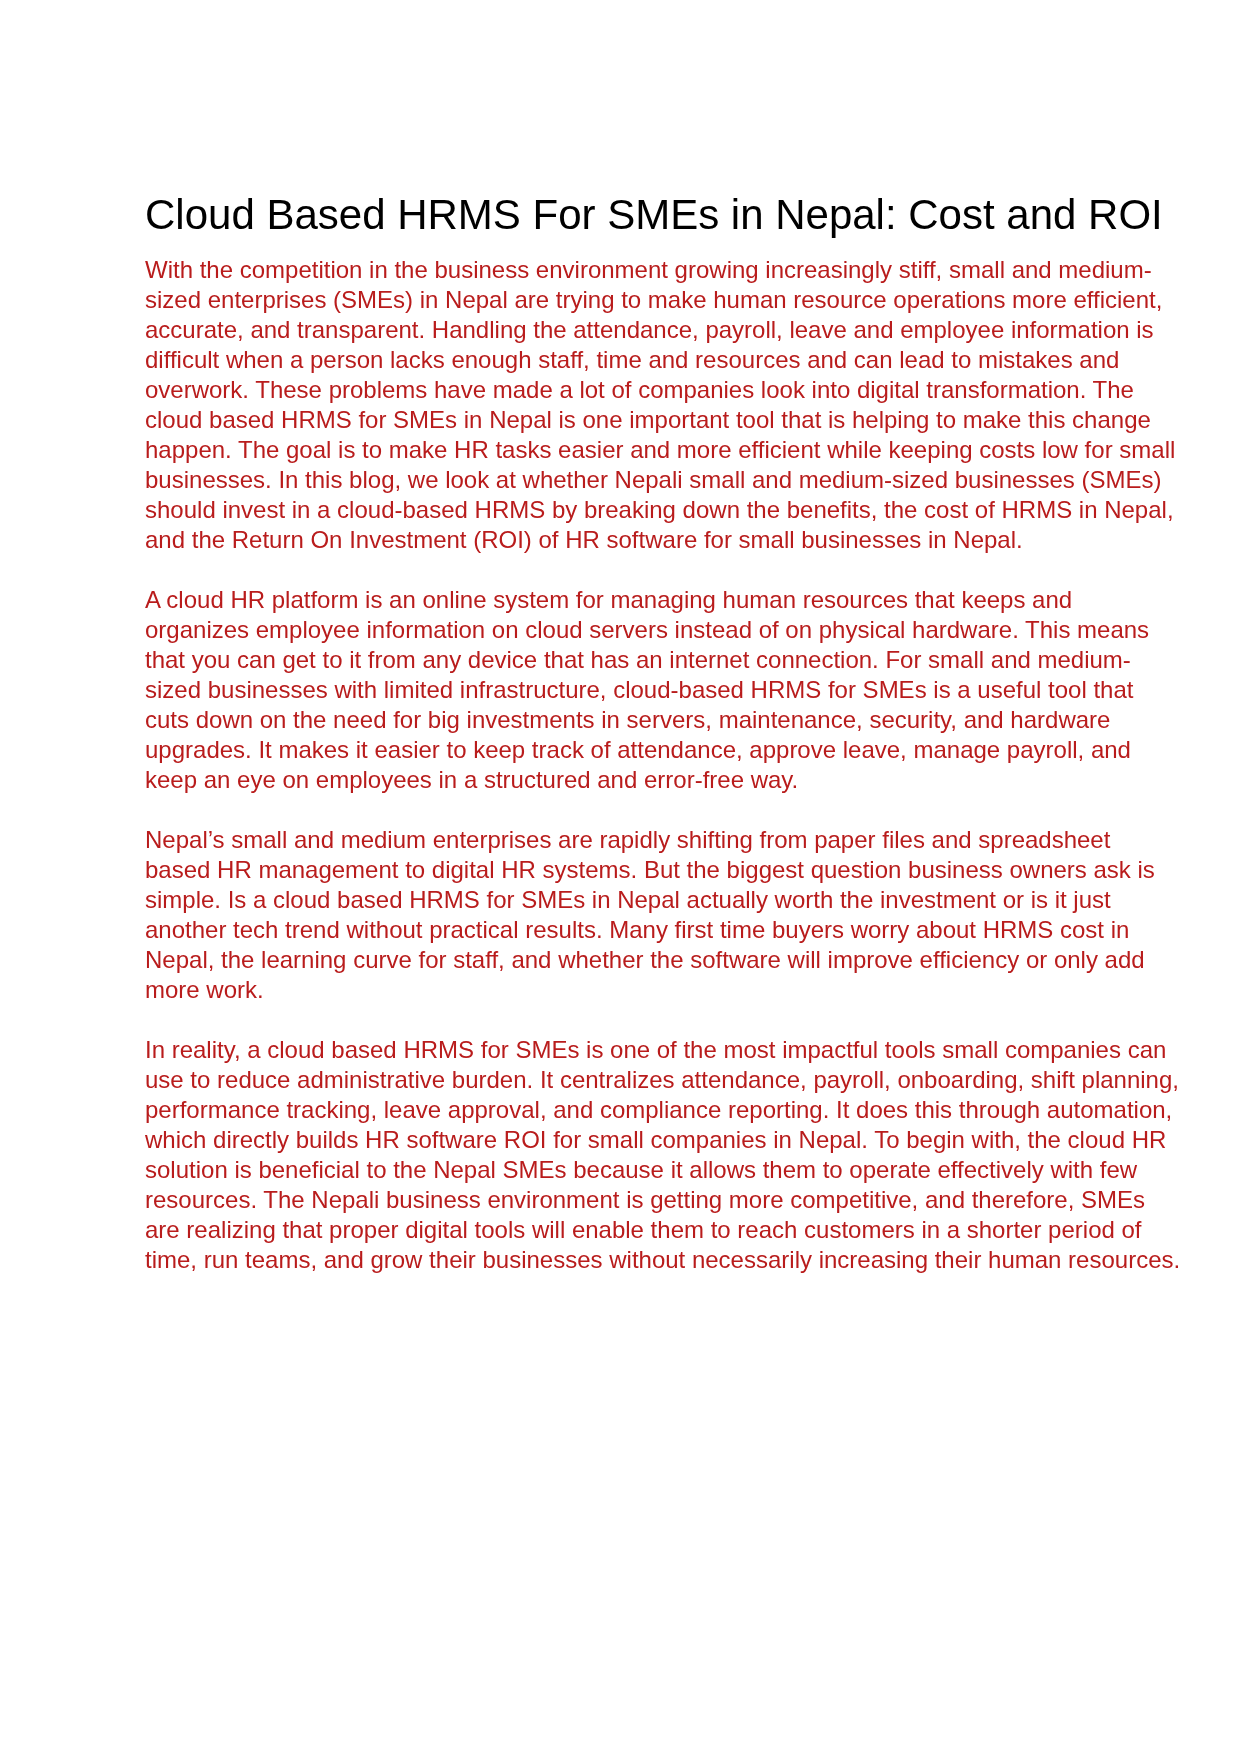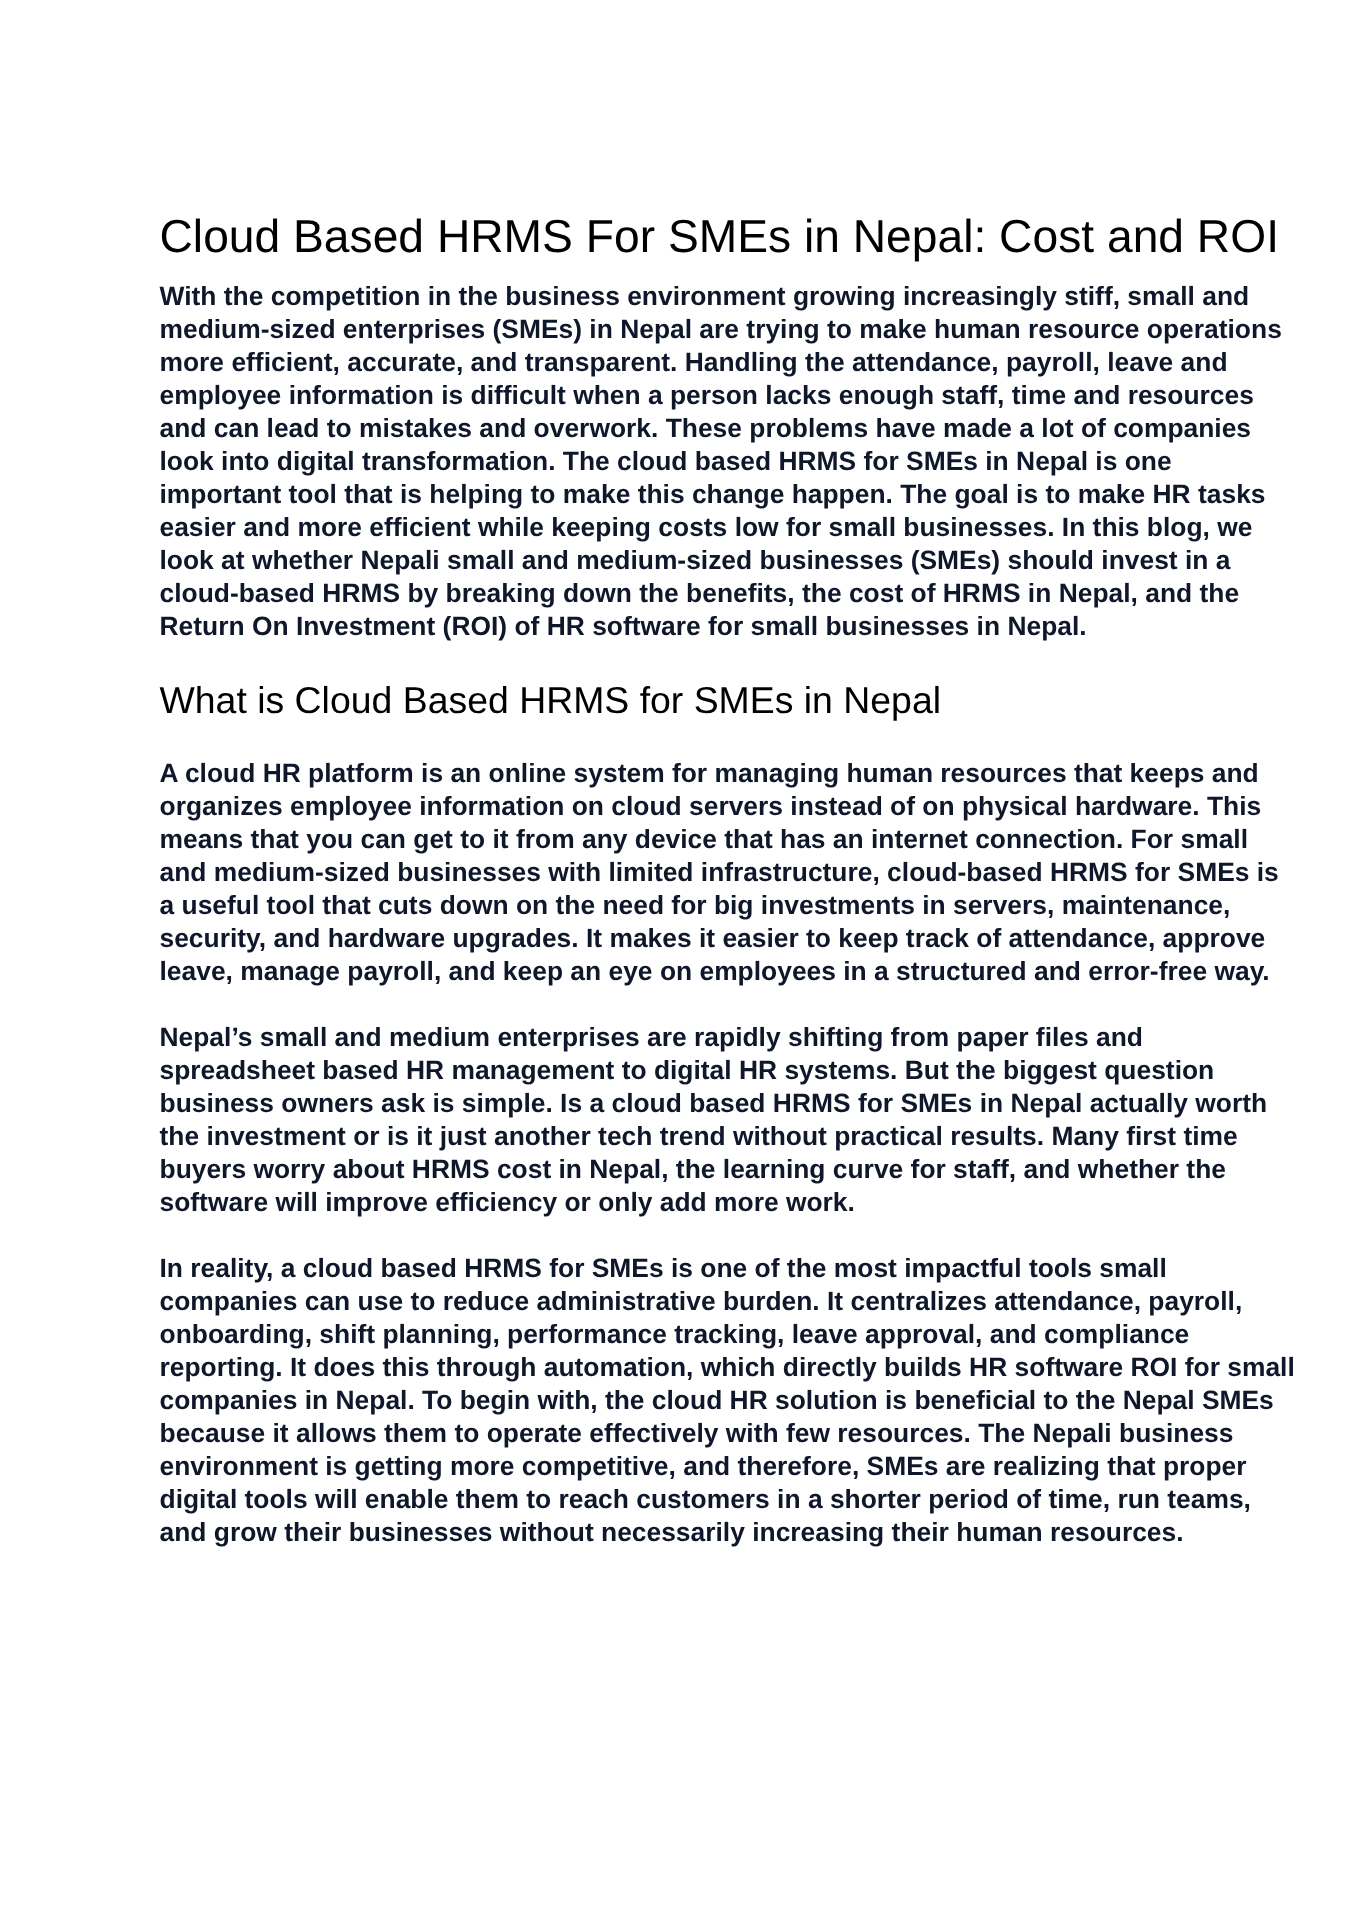--- a/index.html
+++ b/index.html
@@ -25,36 +25,35 @@
   }
   h2.doc-heading {
     font-size: 34px;
     font-weight: 400;
     line-height: 44px;
     color: #000000;
     margin: 7px 0 30px 0;
   }
   p.doc-paragraph {
     font-size: 24px;
-    font-weight: 700;
+    font-weight: 400;
     line-height: 30px;
-    color: #0f172a;
+    color: #b91c1c;
     margin: 4px 0 30px 0;
   }
 </style>
 </head>
 <body>
 
 <div class="page">
 
   <h1 class="doc-title">Cloud Based HRMS For SMEs in Nepal: Cost and ROI</h1>
 
   <p class="doc-paragraph">With the competition in the business environment growing increasingly stiff, small and medium-sized enterprises (SMEs) in Nepal are trying to make human resource operations more efficient, accurate, and transparent. Handling the attendance, payroll, leave and employee information is difficult when a person lacks enough staff, time and resources and can lead to mistakes and overwork. These problems have made a lot of companies look into digital transformation. The cloud based HRMS for SMEs in Nepal is one important tool that is helping to make this change happen. The goal is to make HR tasks easier and more efficient while keeping costs low for small businesses. In this blog, we look at whether Nepali small and medium-sized businesses (SMEs) should invest in a cloud-based HRMS by breaking down the benefits, the cost of HRMS in Nepal, and the Return On Investment (ROI) of HR software for small businesses in Nepal.</p>
 
-  <h2 class="doc-heading">What is Cloud Based HRMS for SMEs in Nepal</h2>
 
   <p class="doc-paragraph">A cloud HR platform is an online system for managing human resources that keeps and organizes employee information on cloud servers instead of on physical hardware. This means that you can get to it from any device that has an internet connection. For small and medium-sized businesses with limited infrastructure, cloud-based HRMS for SMEs is a useful tool that cuts down on the need for big investments in servers, maintenance, security, and hardware upgrades. It makes it easier to keep track of attendance, approve leave, manage payroll, and keep an eye on employees in a structured and error-free way.</p>
 
 
   <p class="doc-paragraph">Nepal’s small and medium enterprises are rapidly shifting from paper files and spreadsheet based HR management to digital HR systems. But the biggest question business owners ask is simple. Is a cloud based HRMS for SMEs in Nepal actually worth the investment or is it just another tech trend without practical results. Many first time buyers worry about HRMS cost in Nepal, the learning curve for staff, and whether the software will improve efficiency or only add more work.</p>
 
   <p class="doc-paragraph">In reality, a cloud based HRMS for SMEs is one of the most impactful tools small companies can use to reduce administrative burden. It centralizes attendance, payroll, onboarding, shift planning, performance tracking, leave approval, and compliance reporting. It does this through automation, which directly builds HR software ROI for small companies in Nepal. To begin with, the cloud HR solution is beneficial to the Nepal SMEs because it allows them to operate effectively with few resources. The Nepali business environment is getting more competitive, and therefore, SMEs are realizing that proper digital tools will enable them to reach customers in a shorter period of time, run teams, and grow their businesses without necessarily increasing their human resources.</p>
 
 </div>
 

